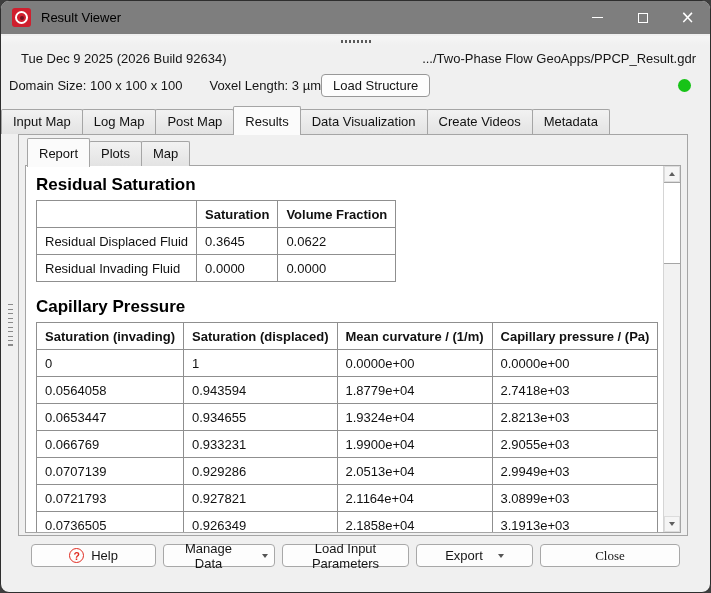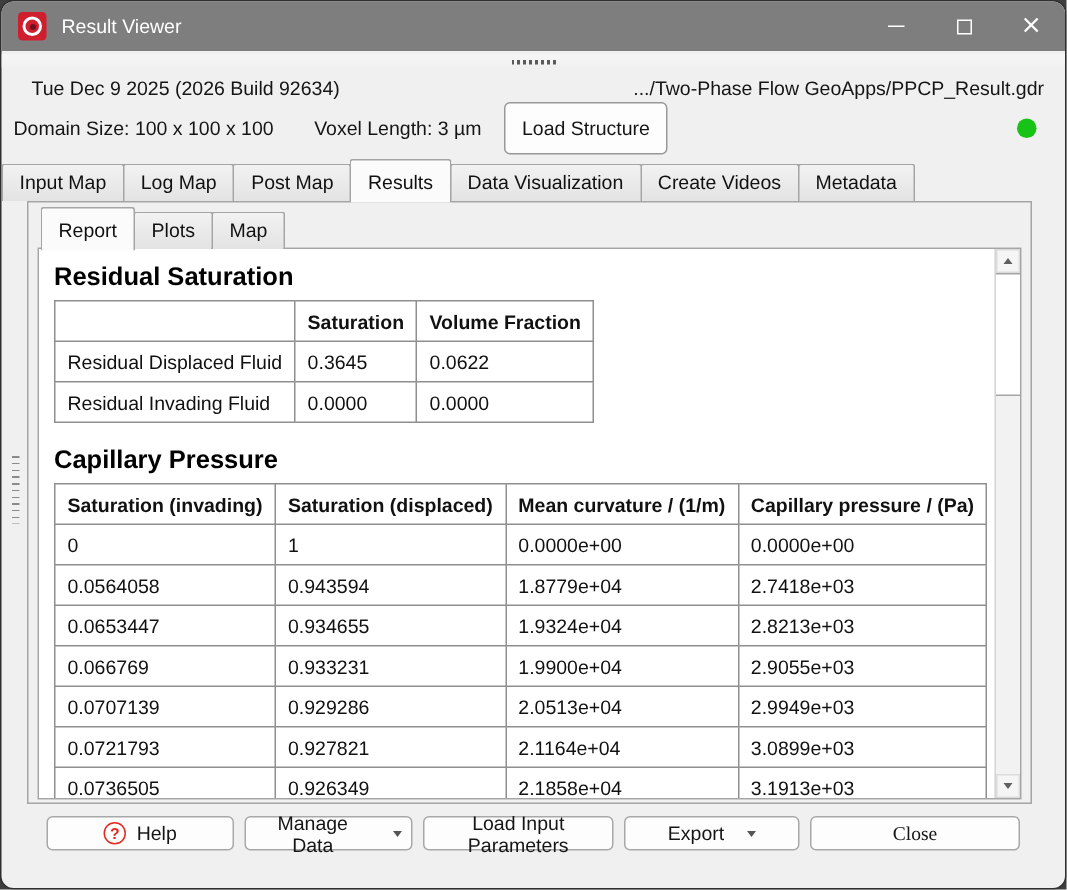--- a/index.html
+++ b/index.html
@@ -29,21 +29,21 @@
     background:#cf1f2e; border-radius:3px; position:relative; flex:0 0 auto;
   }
   .app-icon::before {
     content:''; position:absolute; inset:3px;
     border:2.5px solid #ffffff; border-radius:50%;
   }
   .app-icon::after {
     content:''; position:absolute; inset:7.5px;
     background:#6e1220; border-radius:50%;
   }
-  .title-text { color:#ffffff; font-size:13px; margin-left:10px; }
+  .title-text { color:#000000; font-size:13px; margin-left:10px; }
   .win-controls { margin-left:auto; display:flex; height:100%; }
   .win-btn { width:45px; height:100%; display:flex; align-items:center; justify-content:center; color:#fff; }
   .glyph-min { width:11px; height:0; border-top:1.4px solid #fff; display:block; }
   .glyph-max { width:10px; height:10px; border:1.4px solid #fff; display:block; }
   .glyph-close { font-size:17px; line-height:1; font-family:"DejaVu Sans",sans-serif; }
   
   .top-splitter { height:9px; margin-top:2px; position:relative; background:linear-gradient(#f6f6f6,#f0f0f0); }
   .top-splitter-dots {
     position:absolute; left:340px; top:4px; width:31px; height:3px;
     background:repeating-linear-gradient(90deg,#5a5a5a 0 2px,transparent 2px 4px);
@@ -53,21 +53,21 @@
     padding:0 14px 0 20px; margin-top:4px;
     font-size:13px; color:#151515; height:18px; align-items:center;
   }
   .info-row2 {
     display:flex; align-items:center;
     padding:0 14px 0 8px; margin-top:6px; height:25px;
     font-size:13px; color:#151515;
   }
   .voxel-label { margin-left:27px; }
   .load-structure-btn {
-    margin-left:15px; height:35px; padding:0 11px;
+    height:23px; padding:0 11px;
     border:1px solid #989898; border-radius:4px;
     background:#fdfdfd; font-size:13px; color:#151515;
     font-family:"Liberation Sans",sans-serif; cursor:default;
   }
   .status-dot { margin-left:auto; margin-right:5px; width:13px; height:13px; border-radius:50%; background:#17c317; }
   
   .tab-strip { display:flex; align-items:flex-end; padding-left:0; margin-top:8px; position:relative; z-index:3; }
   .tab {
     padding:4px 11px 5px; font-size:13px; color:#111;
     background:linear-gradient(#f2f2f2,#e3e3e3);

